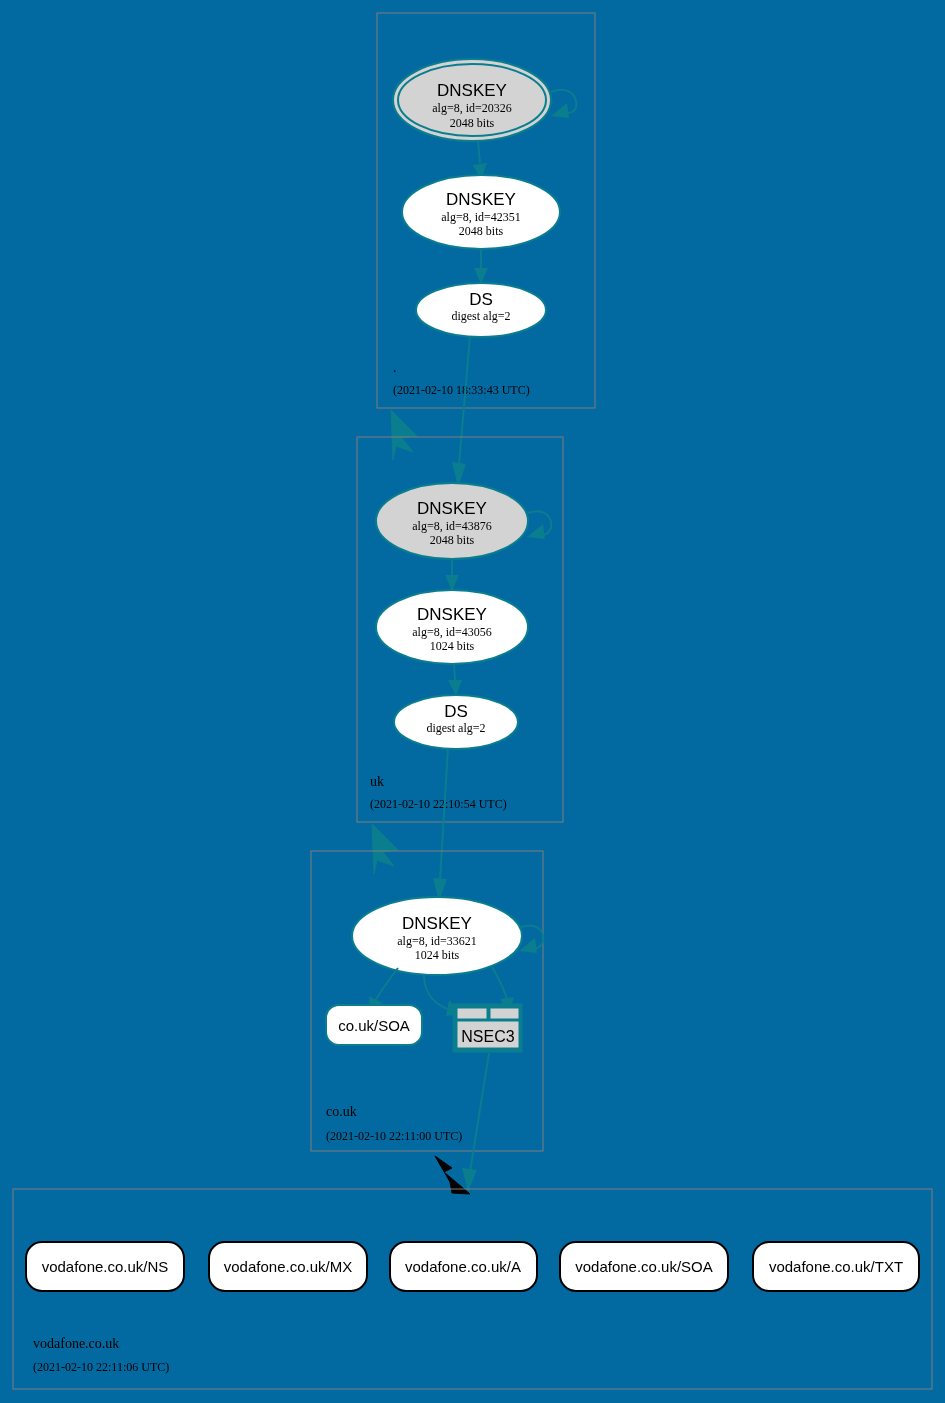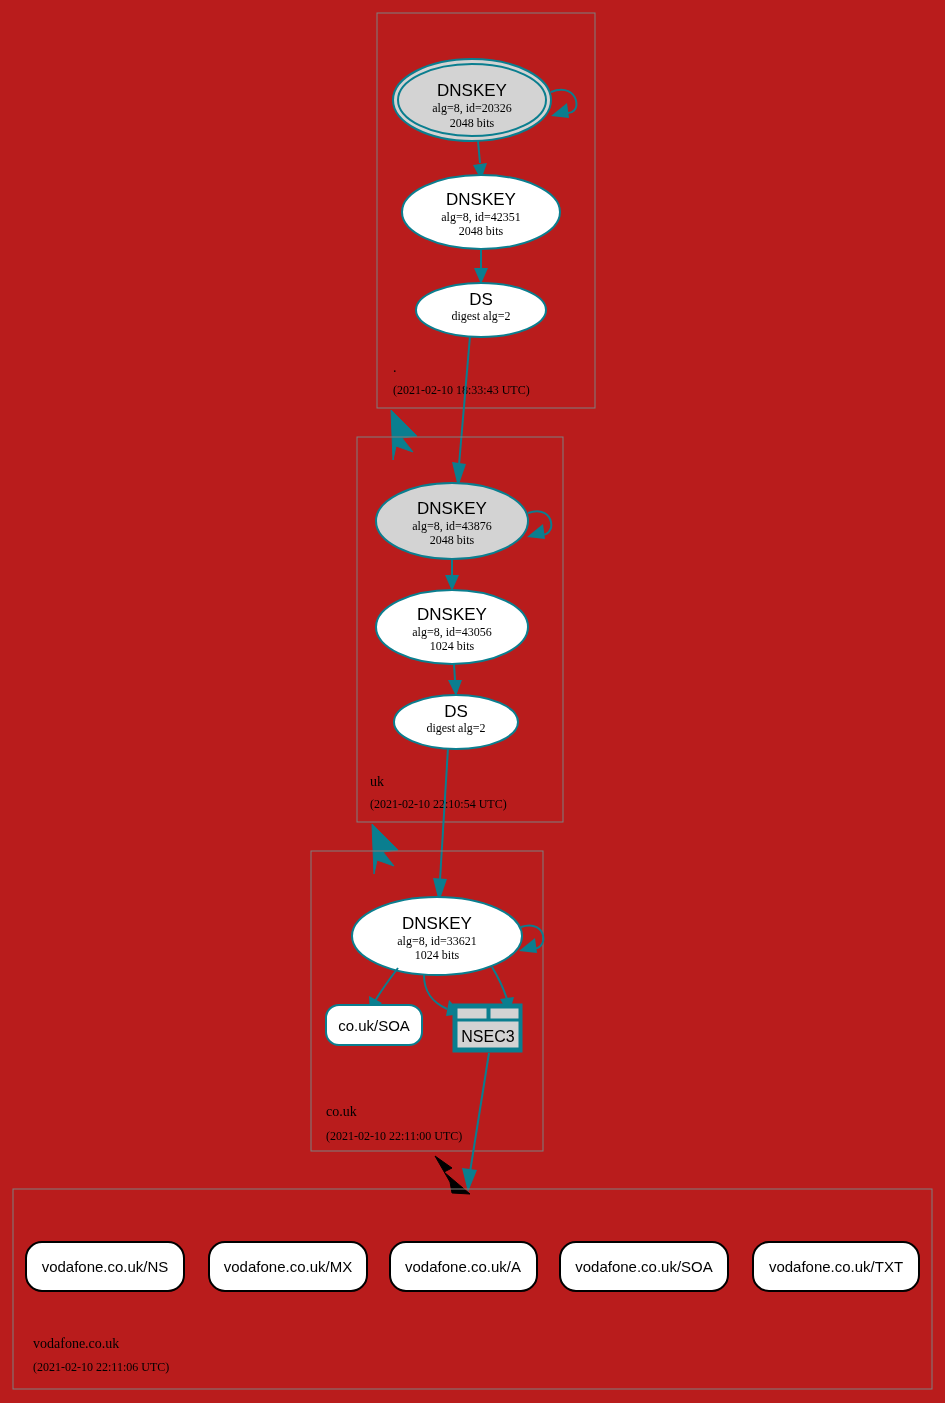--- a/index.html
+++ b/index.html
@@ -4,21 +4,21 @@
 <style>
   html, body {
     margin: 0;
     padding: 0;
     background: #ffffff;
   }
   #canvas {
     position: relative;
     width: 945px;
     height: 1403px;
-    background: #b91c1c;
+    background: #0369a1;
     font-family: "Liberation Sans", sans-serif;
     overflow: hidden;
   }
   svg#graph {
     position: absolute;
     left: 0;
     top: 0;
     width: 945px;
     height: 1403px;
   }

